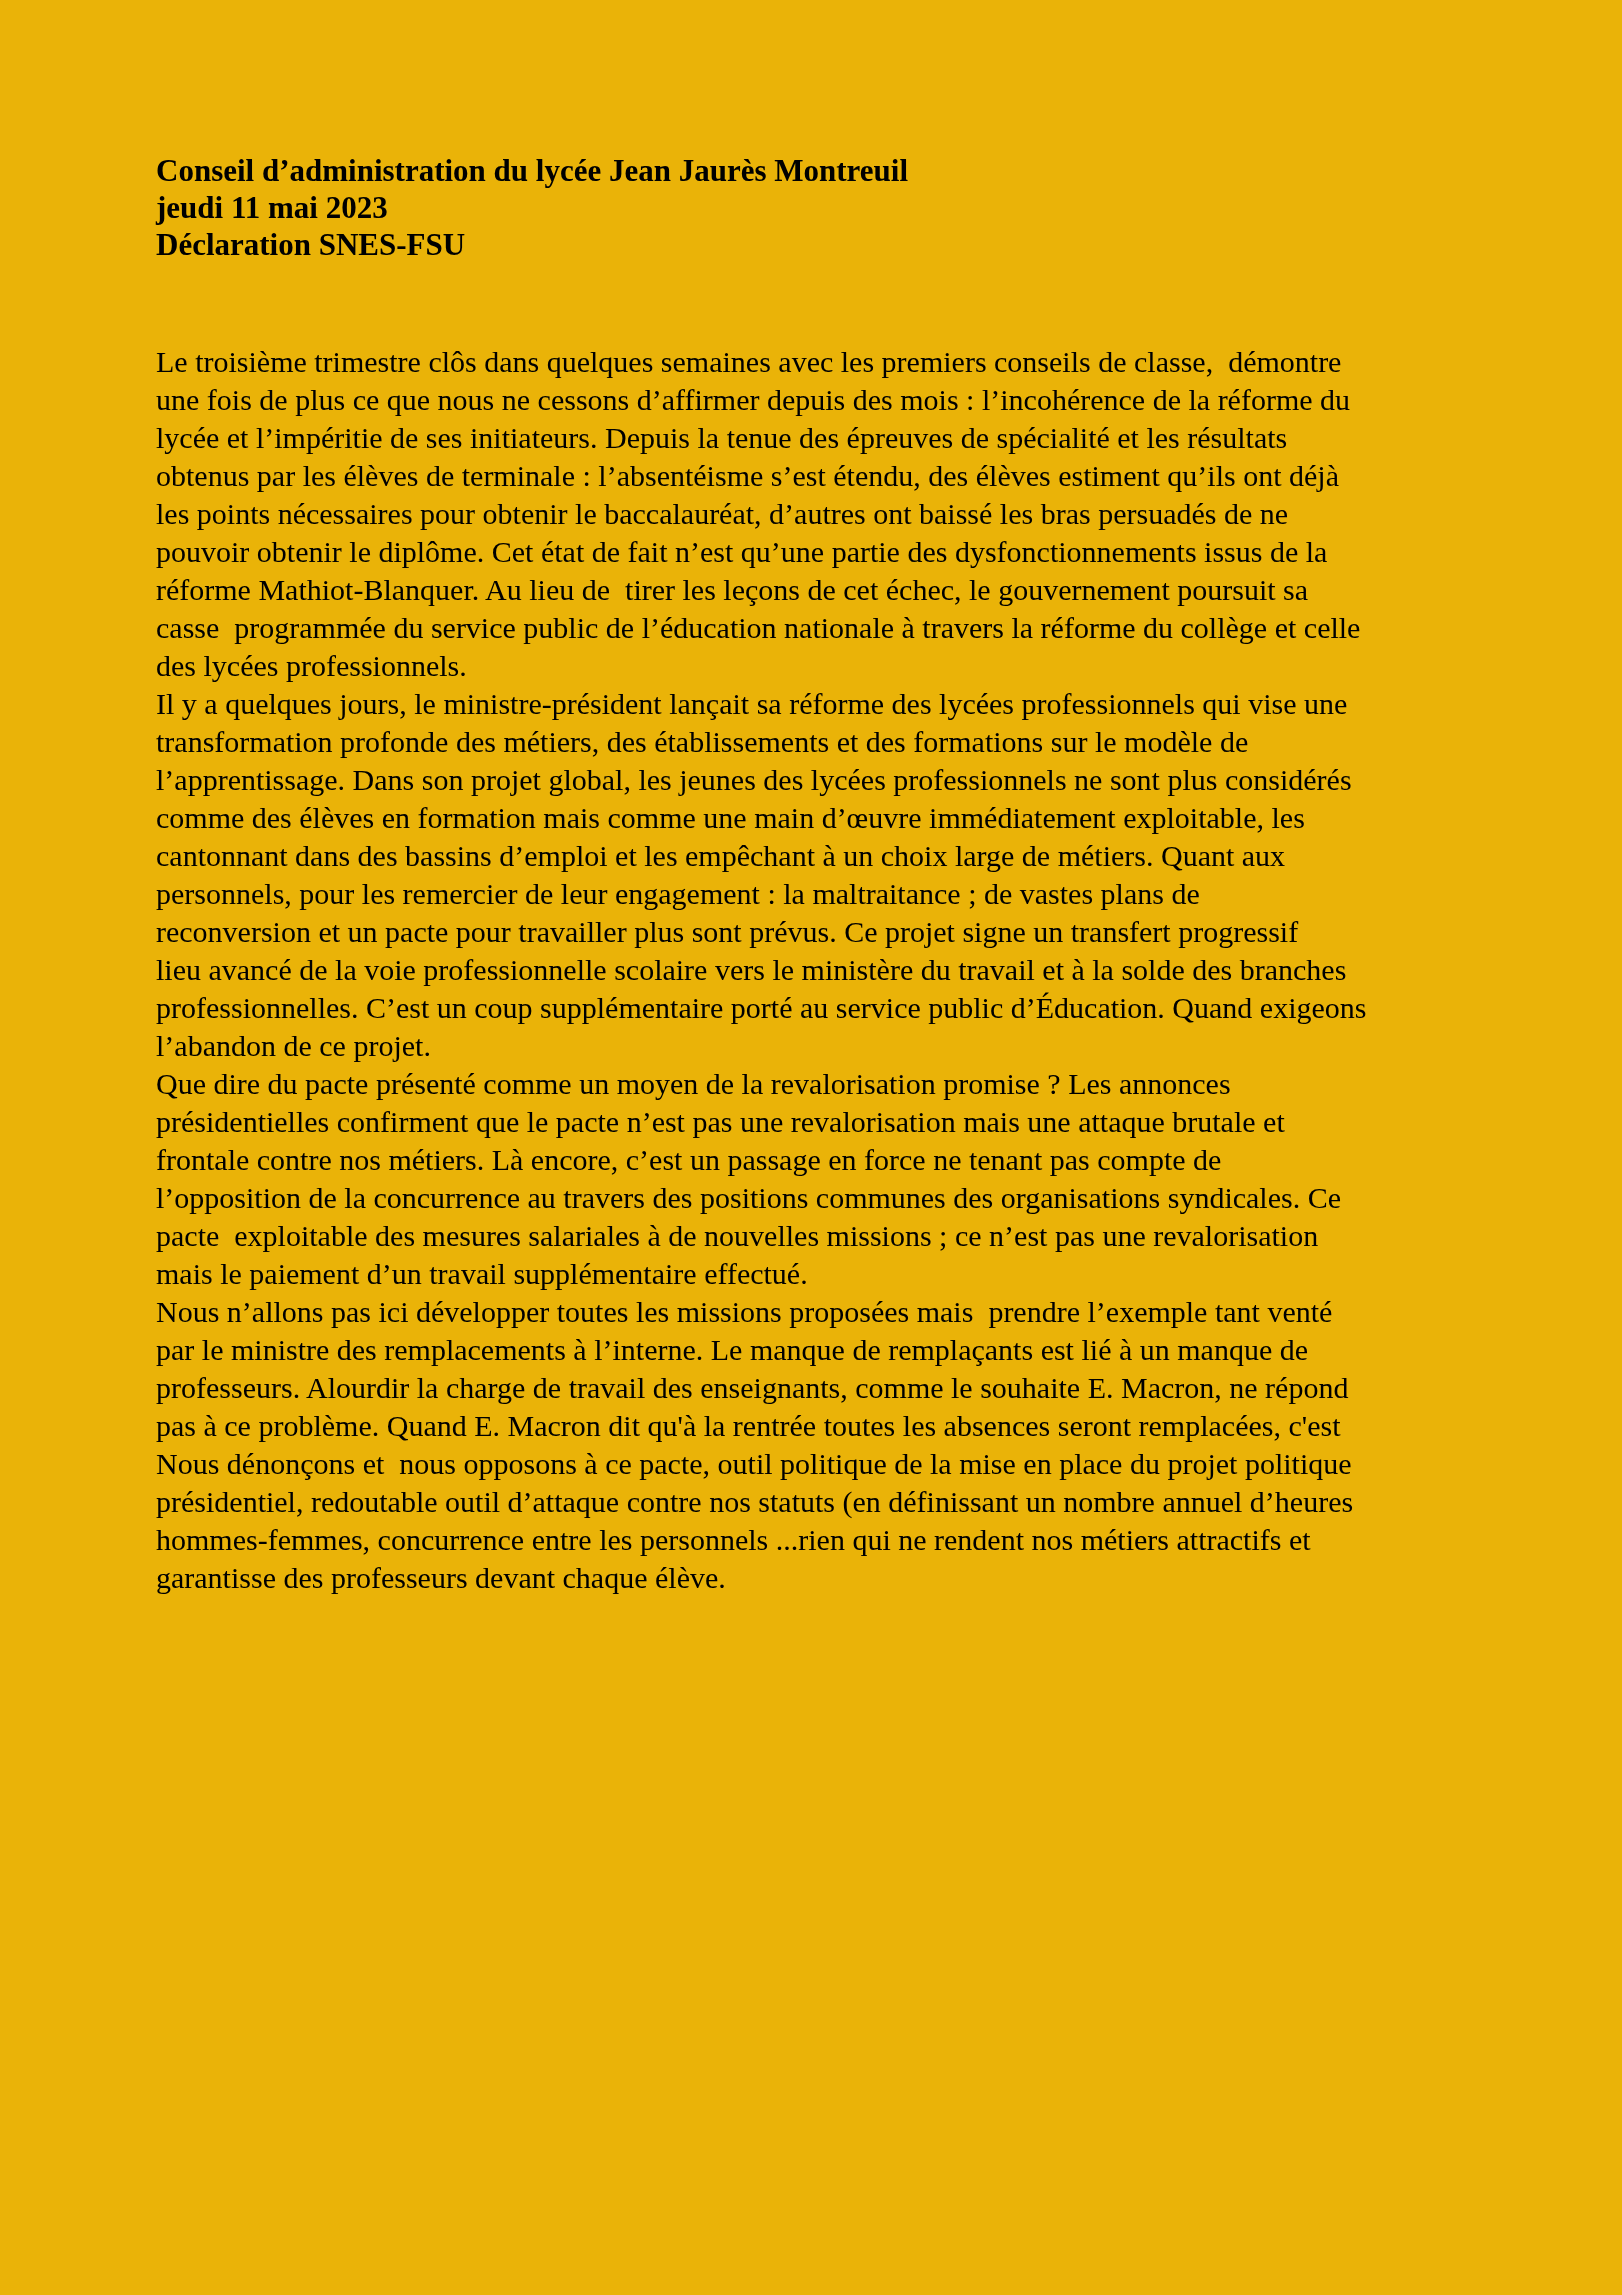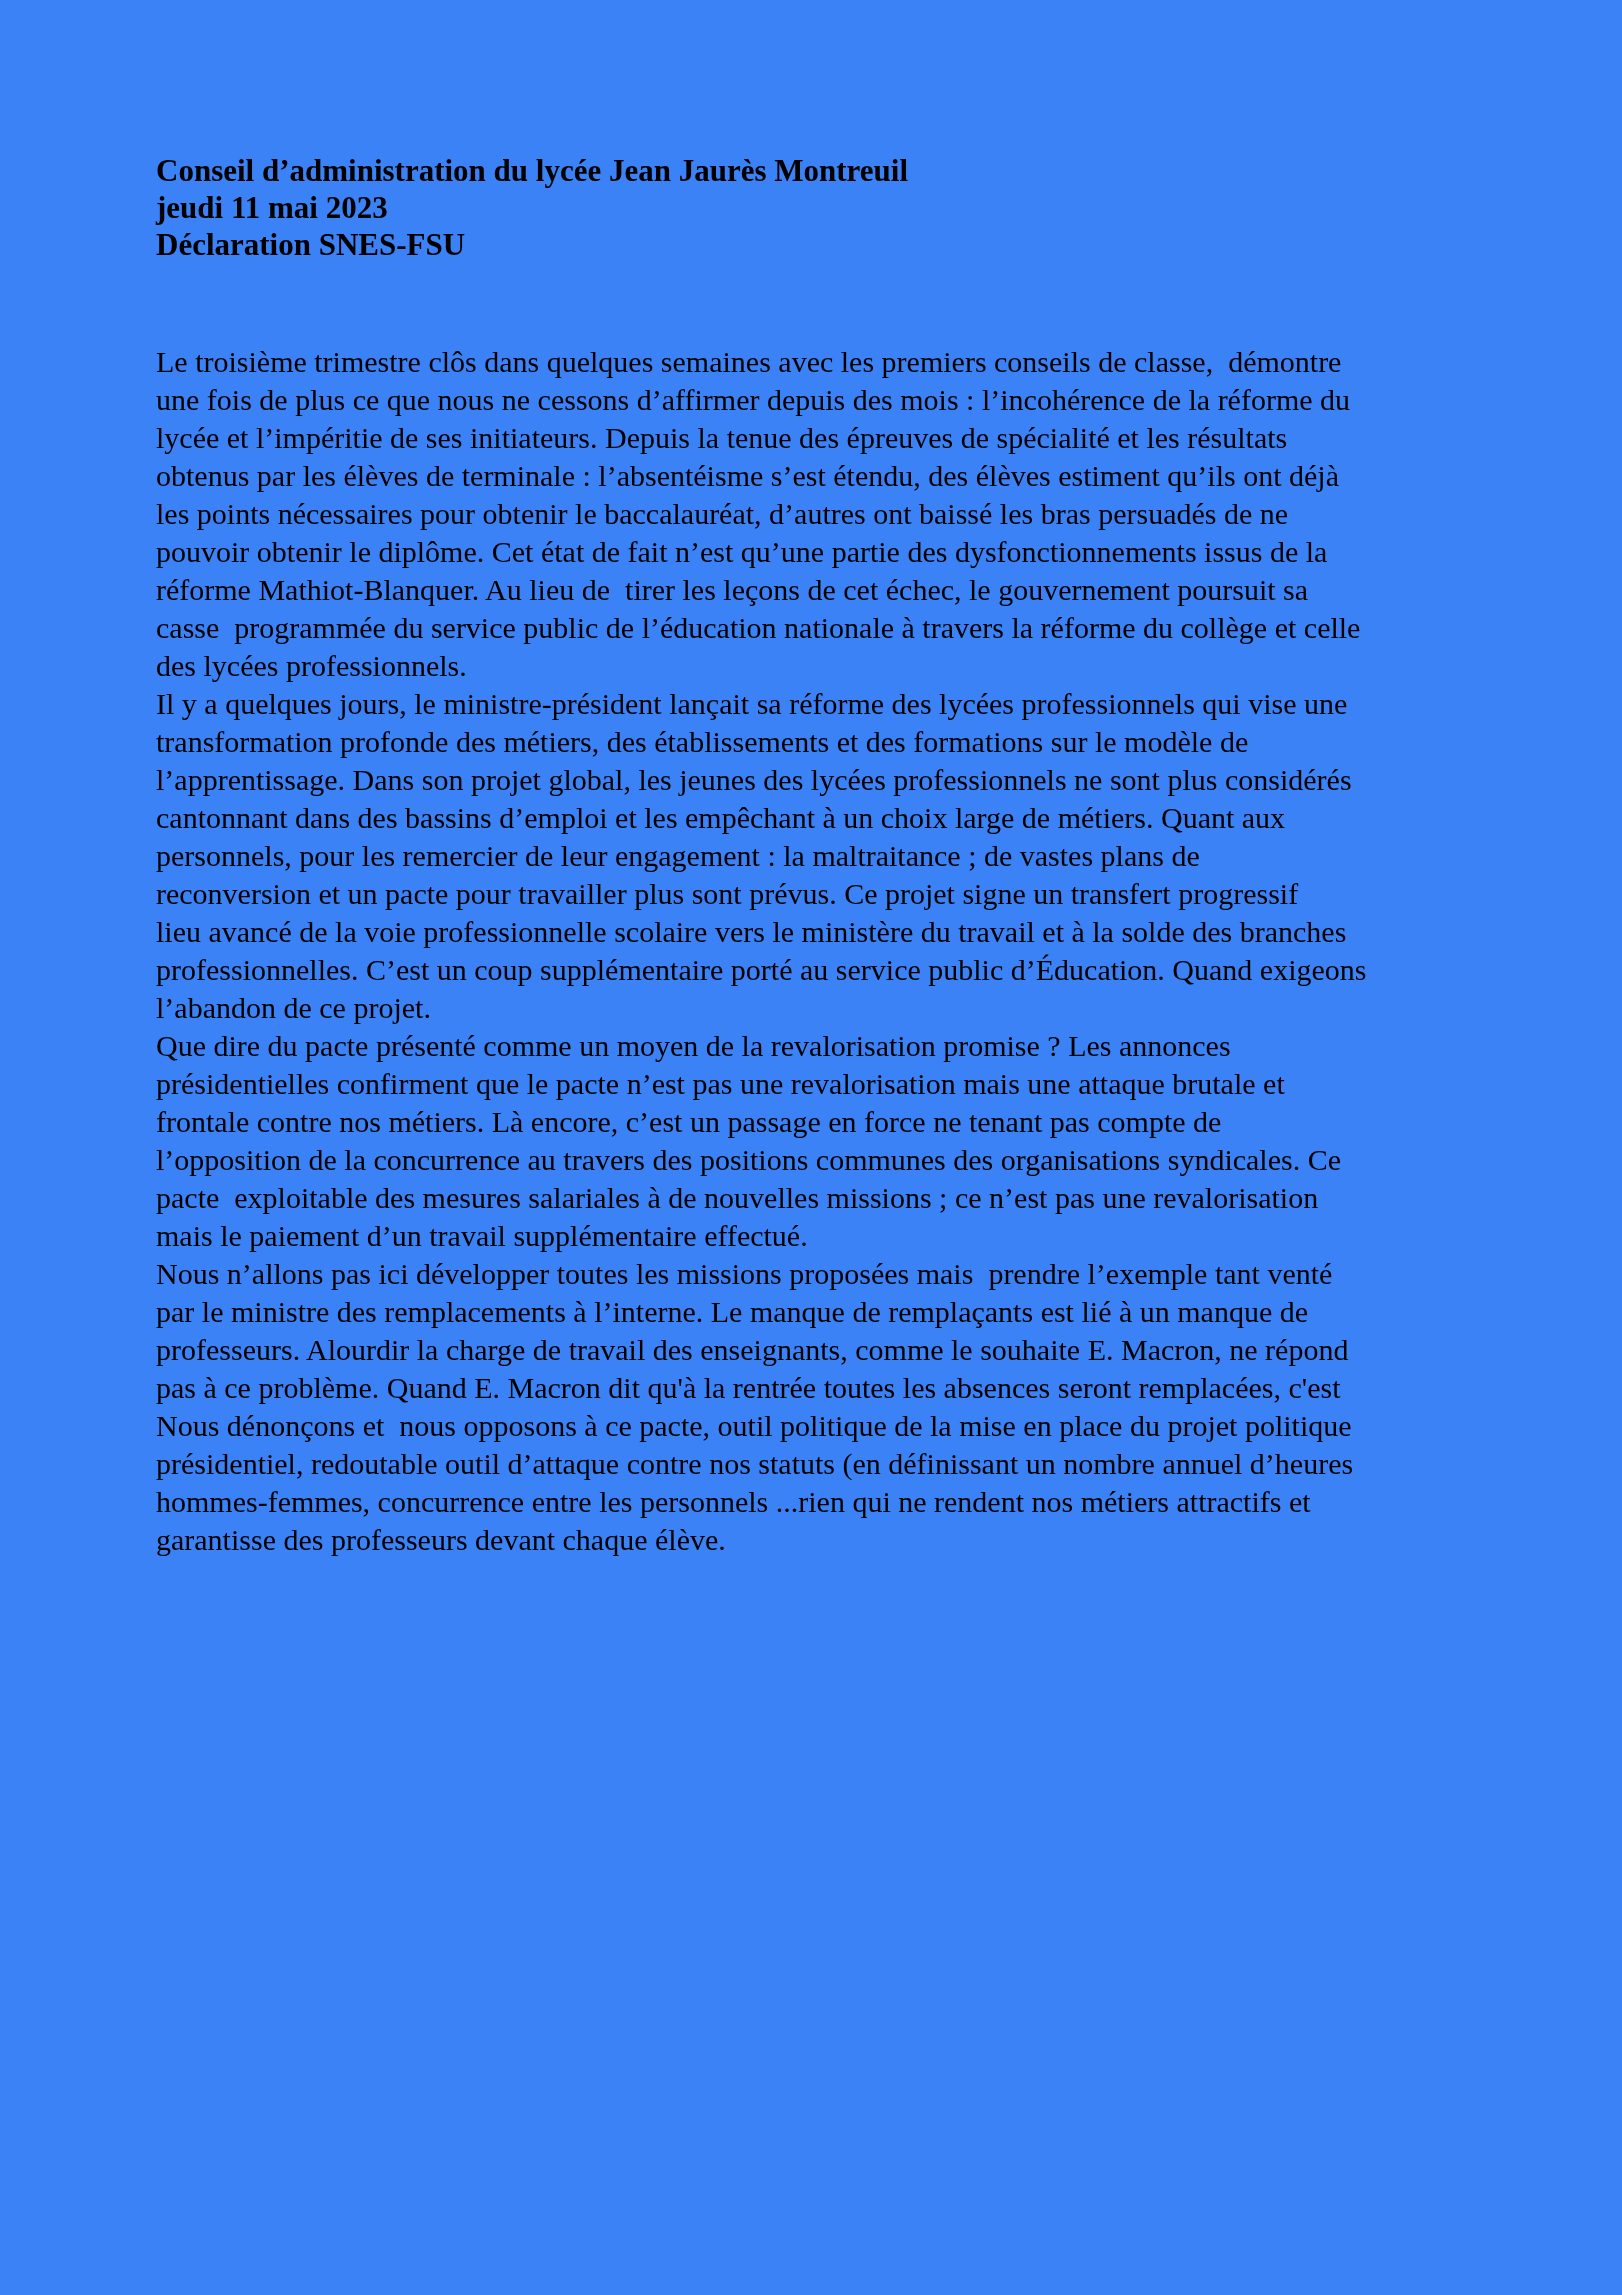--- a/index.html
+++ b/index.html
@@ -1,19 +1,19 @@
 <!DOCTYPE html>
 <html style="font-size:10.5px"><head>
   <meta charset="utf-8">
   <style>
     html, body { margin: 0; padding: 0; background: #ffffff; }
     body { width: 1623px; height: 2295px; position: relative; overflow: hidden; }
     .page {
       position: absolute; left: 0; top: 0; width: 1623px; height: 2295px;
-      background: #3b82f6; color: #000000;
+      background: #eab308; color: #000000;
       font-family: "Liberation Serif", serif;
     }
     .header {
       position: absolute; left: 156px; top: 152px; width: 1309px;
       font-weight: bold; font-size: 31px; line-height: 37px;
     }
     .header div { white-space: pre; }
     .body {
       position: absolute; left: 156px; top: 343px; width: 1328px;
       font-size: 30px; line-height: 38px;
@@ -35,20 +35,21 @@
       <span class="line">lycée et l’impéritie de ses initiateurs. Depuis la tenue des épreuves de spécialité et les résultats</span>
       <span class="line">obtenus par les élèves de terminale : l’absentéisme s’est étendu, des élèves estiment qu’ils ont déjà</span>
       <span class="line">les points nécessaires pour obtenir le baccalauréat, d’autres ont baissé les bras persuadés de ne</span>
       <span class="line">pouvoir obtenir le diplôme. Cet état de fait n’est qu’une partie des dysfonctionnements issus de la</span>
       <span class="line">réforme Mathiot-Blanquer. Au lieu de  tirer les leçons de cet échec, le gouvernement poursuit sa</span>
       <span class="line">casse  programmée du service public de l’éducation nationale à travers la réforme du collège et celle</span>
       <span class="line">des lycées professionnels.</span>
       <span class="line">Il y a quelques jours, le ministre-président lançait sa réforme des lycées professionnels qui vise une</span>
       <span class="line">transformation profonde des métiers, des établissements et des formations sur le modèle de</span>
       <span class="line">l’apprentissage. Dans son projet global, les jeunes des lycées professionnels ne sont plus considérés</span>
+      <span class="line">comme des élèves en formation mais comme une main d’œuvre immédiatement exploitable, les</span>
       <span class="line">cantonnant dans des bassins d’emploi et les empêchant à un choix large de métiers. Quant aux</span>
       <span class="line">personnels, pour les remercier de leur engagement : la maltraitance ; de vastes plans de</span>
       <span class="line">reconversion et un pacte pour travailler plus sont prévus. Ce projet signe un transfert progressif</span>
       <span class="line">lieu avancé de la voie professionnelle scolaire vers le ministère du travail et à la solde des branches</span>
       <span class="line">professionnelles. C’est un coup supplémentaire porté au service public d’Éducation. Quand exigeons</span>
       <span class="line">l’abandon de ce projet.</span>
       <span class="line">Que dire du pacte présenté comme un moyen de la revalorisation promise ? Les annonces</span>
       <span class="line">présidentielles confirment que le pacte n’est pas une revalorisation mais une attaque brutale et</span>
       <span class="line">frontale contre nos métiers. Là encore, c’est un passage en force ne tenant pas compte de</span>
       <span class="line">l’opposition de la concurrence au travers des positions communes des organisations syndicales. Ce</span>

